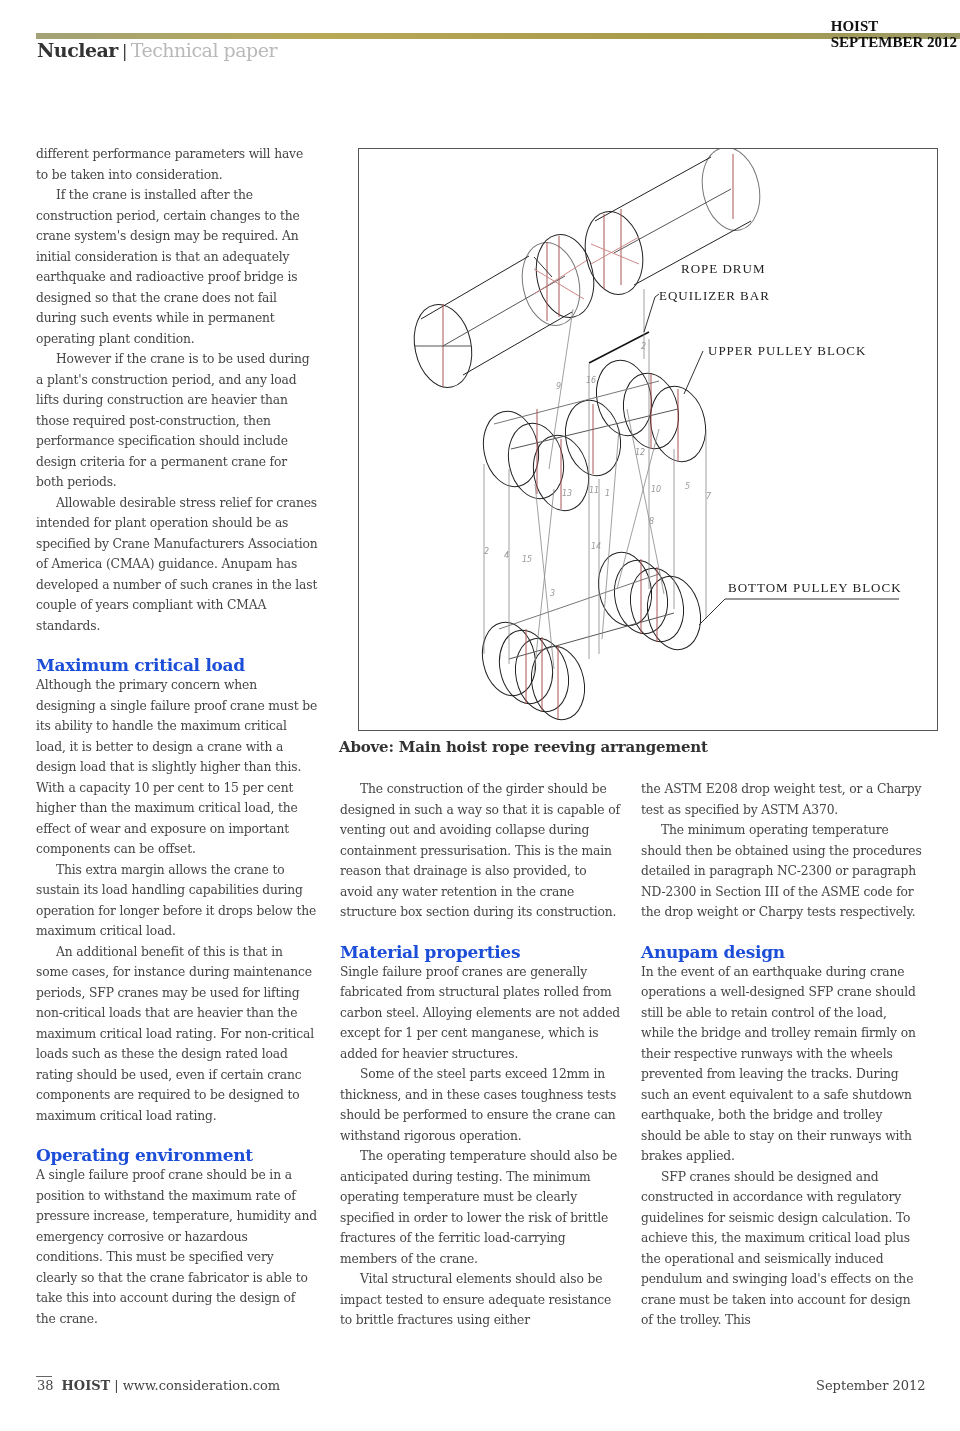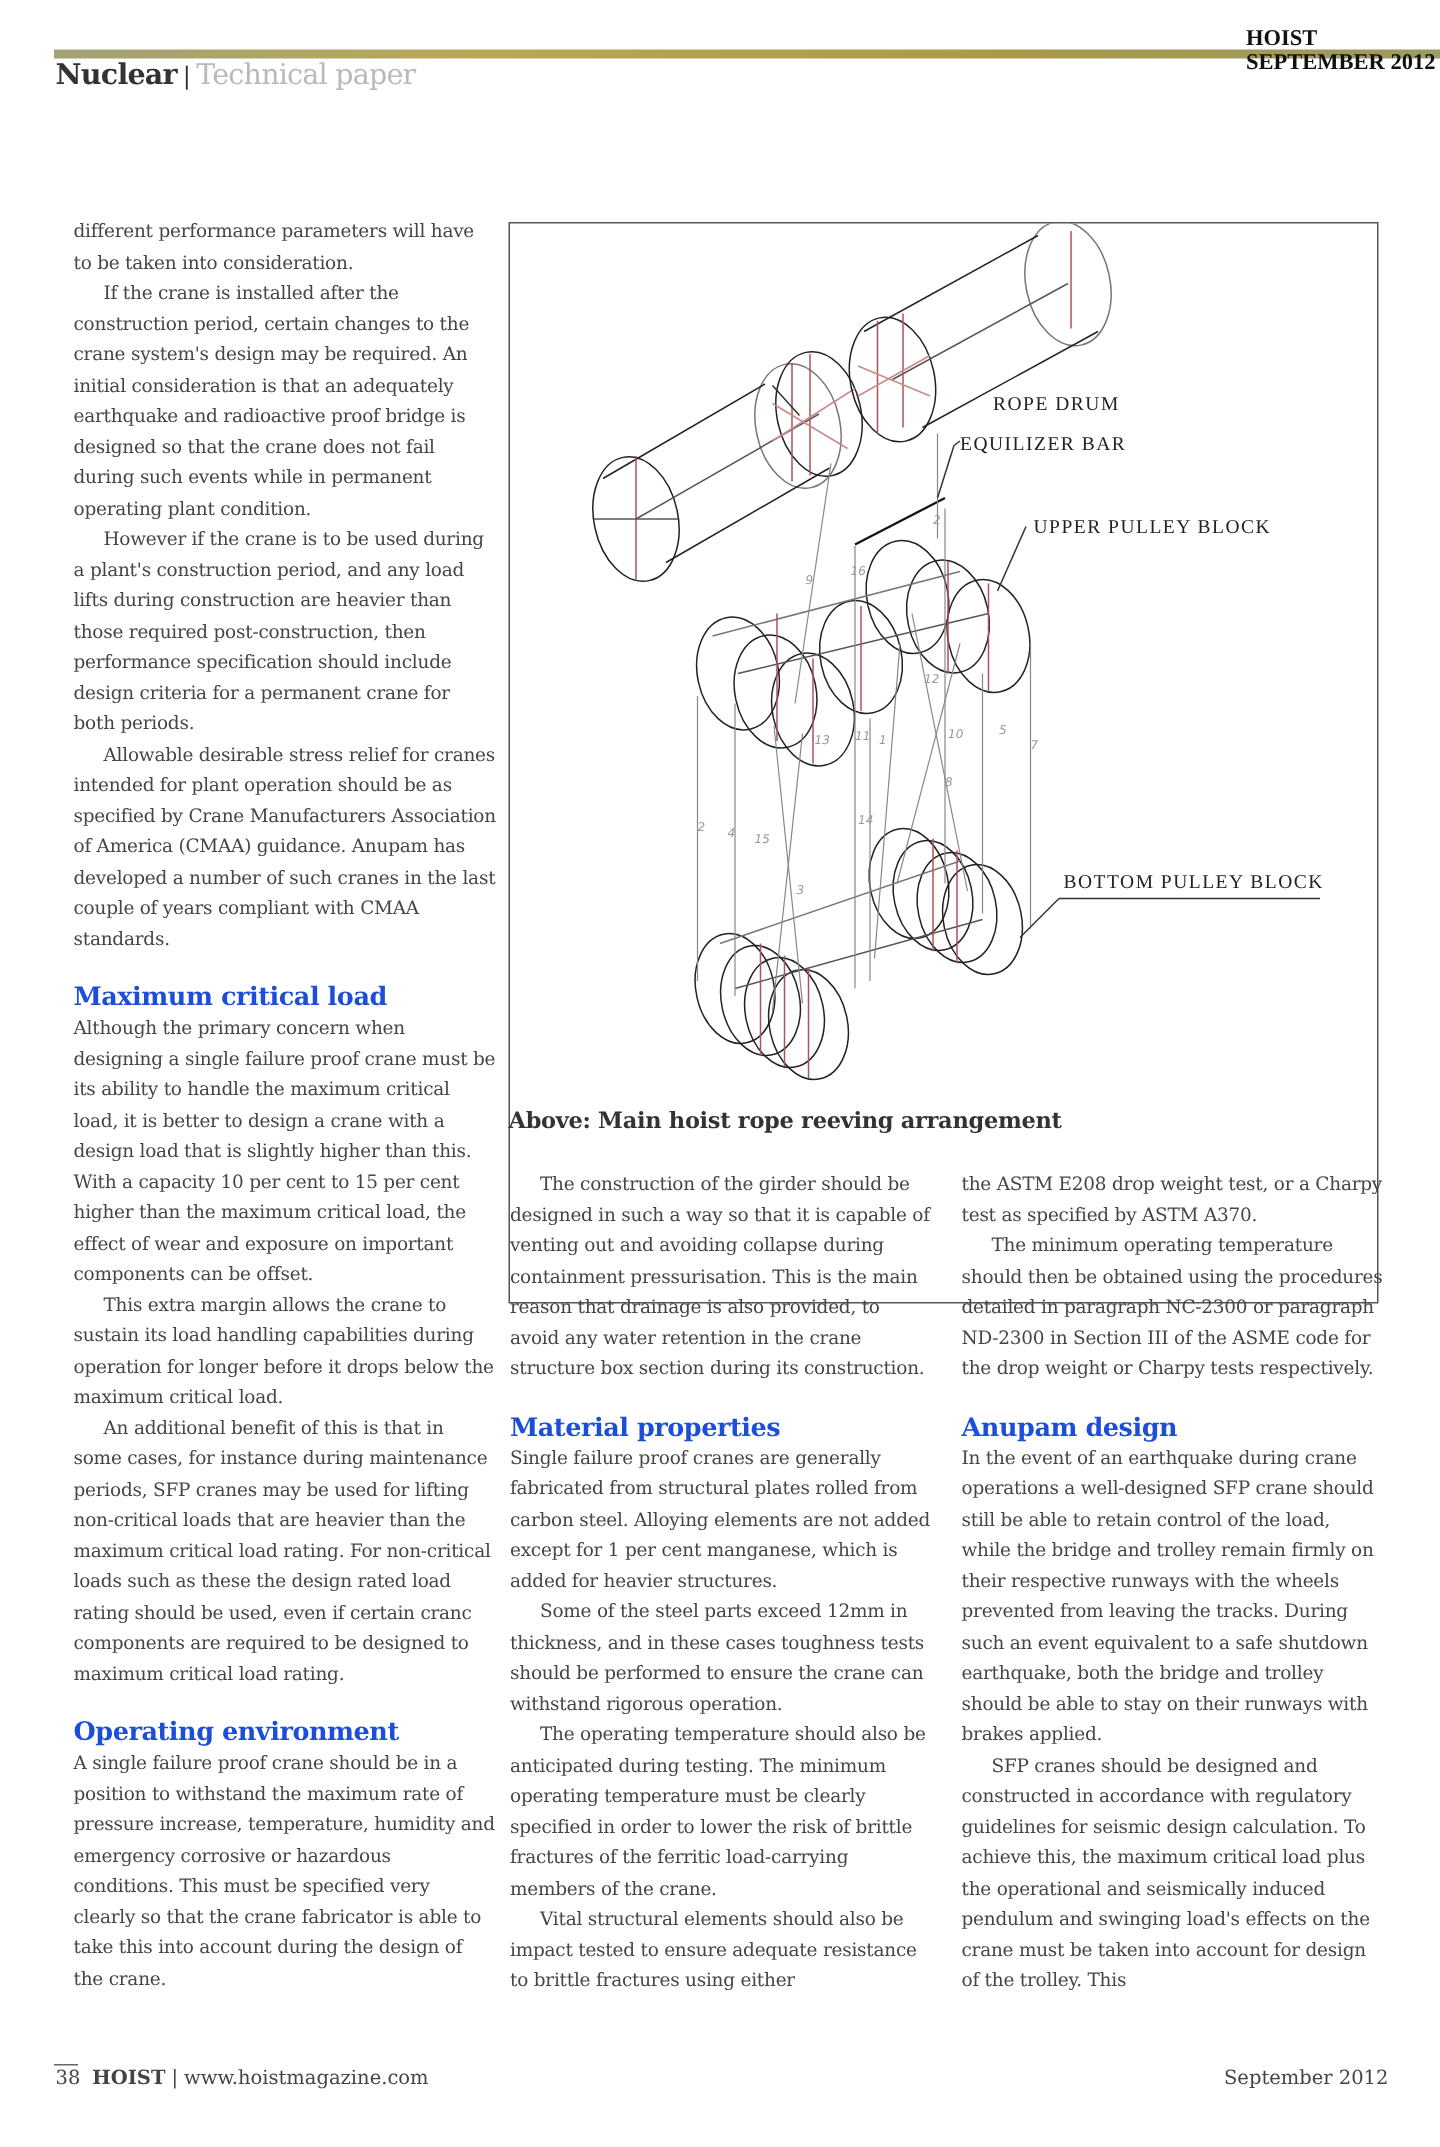--- a/index.html
+++ b/index.html
@@ -11,24 +11,24 @@
              font-family:"DejaVu Serif", serif; color:#333; letter-spacing:-0.5px; }
   .section .sep { font-weight:normal; color:#333; margin:0 4px; font-size:16px; }
   .section .sub { font-weight:normal; color:#b9b9b9; }
   .mag { position:absolute; right:3px; top:18px; text-align:left; font-family:"Liberation Serif", serif;
          font-weight:bold; font-size:15px; line-height:16px; color:#111; }
   .col { position:absolute; font-size:12.3px; line-height:20.5px; color:#454545; letter-spacing:-0.15px; }
   .col p { margin:0; }
   .col p.ind { text-indent:20px; }
   .col h3 { margin:0; font-size:17px; line-height:20px; font-weight:bold; color:#1d4ed8;
             font-family:"DejaVu Serif", serif; letter-spacing:-0.3px; }
-  #col1 { left:49px; top:144px; width:282px; }
+  #col1 { left:36px; top:144px; width:282px; }
   #col2 { left:340px; top:779px; width:282px; }
   #col3 { left:641px; top:779px; width:282px; }
-  .figure { position:absolute; left:339px; top:148px; width:580px; height:721px;
+  .figure { position:absolute; left:358px; top:148px; width:580px; height:583px;
             border:1.5px solid #555; box-sizing:border-box; background:#fff; }
   .figure svg { position:absolute; left:0; top:0; }
   .caption { position:absolute; left:339px; top:738px; font-size:15px; font-weight:bold;
              color:#333; font-family:"DejaVu Serif", serif; letter-spacing:-0.2px; }
   .footer-rule { position:absolute; left:36px; top:1376px; width:16px; height:1px; background:#666; }
   .footer-left { position:absolute; left:37px; top:1378px; font-size:13px; color:#444; }
   .footer-left .pg { font-weight:normal; margin-right:8px; }
   .footer-left .brand { font-weight:bold; }
   .footer-left .sep { margin:0 4px; }
   .footer-right { position:absolute; left:816px; top:1378px; font-size:13px; color:#444; }
@@ -191,15 +191,15 @@
 <div class="col" id="col3">
   <p>the ASTM E208 drop weight test, or a Charpy test as specified by ASTM A370.</p>
   <p class="ind">The minimum operating temperature should then be obtained using the procedures detailed in paragraph NC-2300 or paragraph ND-2300 in Section III of the ASME code for the drop weight or Charpy tests respectively.</p>
   <h3 style="margin-top:19px">Anupam design</h3>
   <p>In the event of an earthquake during crane operations a well-designed SFP crane should still be able to retain control of the load, while the bridge and trolley remain firmly on their respective runways with the wheels prevented from leaving the tracks. During such an event equivalent to a safe shutdown earthquake, both the bridge and trolley should be able to stay on their runways with brakes applied.</p>
   <p class="ind">SFP cranes should be designed and constructed in accordance with regulatory guidelines for seismic design calculation. To achieve this, the maximum critical load plus the operational and seismically induced pendulum and swinging load's effects on the crane must be taken into account for design of the trolley. This</p>
 </div>
 
 <div class="footer-rule"></div>
 <div class="footer-left">
-  <span class="pg">38</span><span class="brand">HOIST</span><span class="sep">|</span><span>www.hoistmagazine.com</span>
+  <span class="pg">38</span><span class="brand">HOIST</span><span class="sep">|</span><span>www.consideration.com</span>
 </div>
 <div class="footer-right">September 2012</div>
 
 </body></html>

